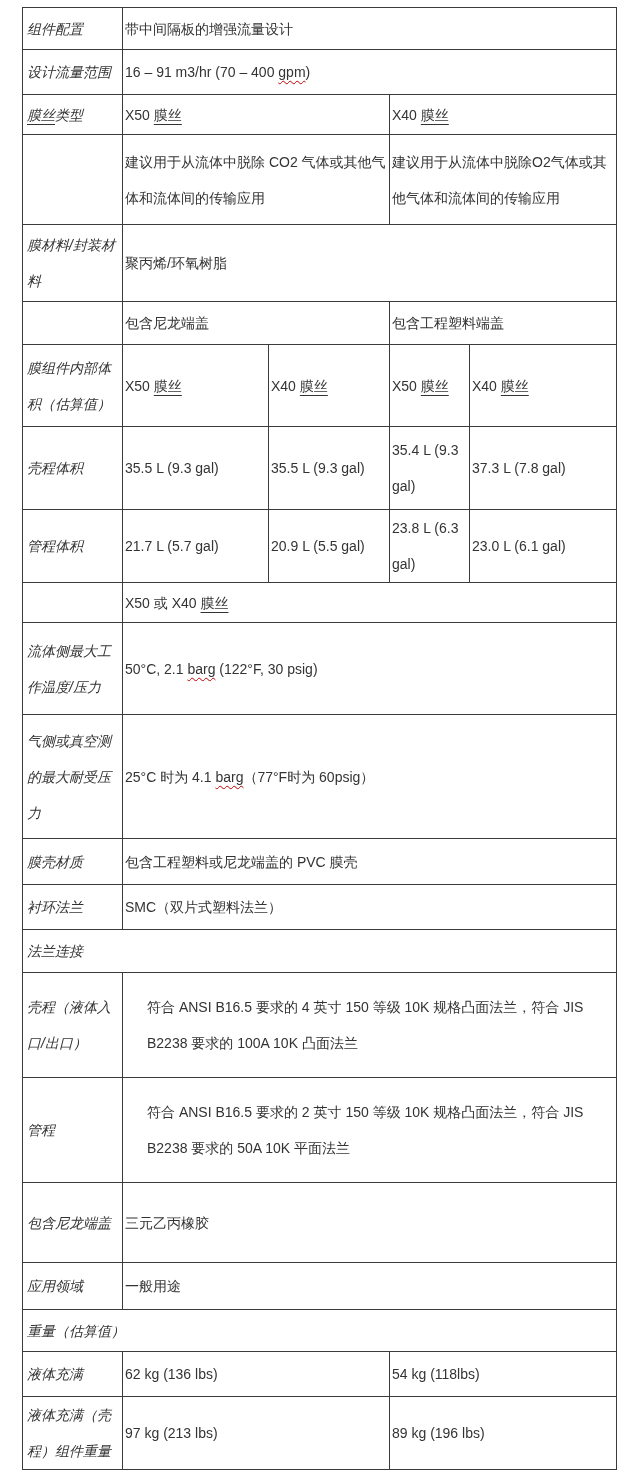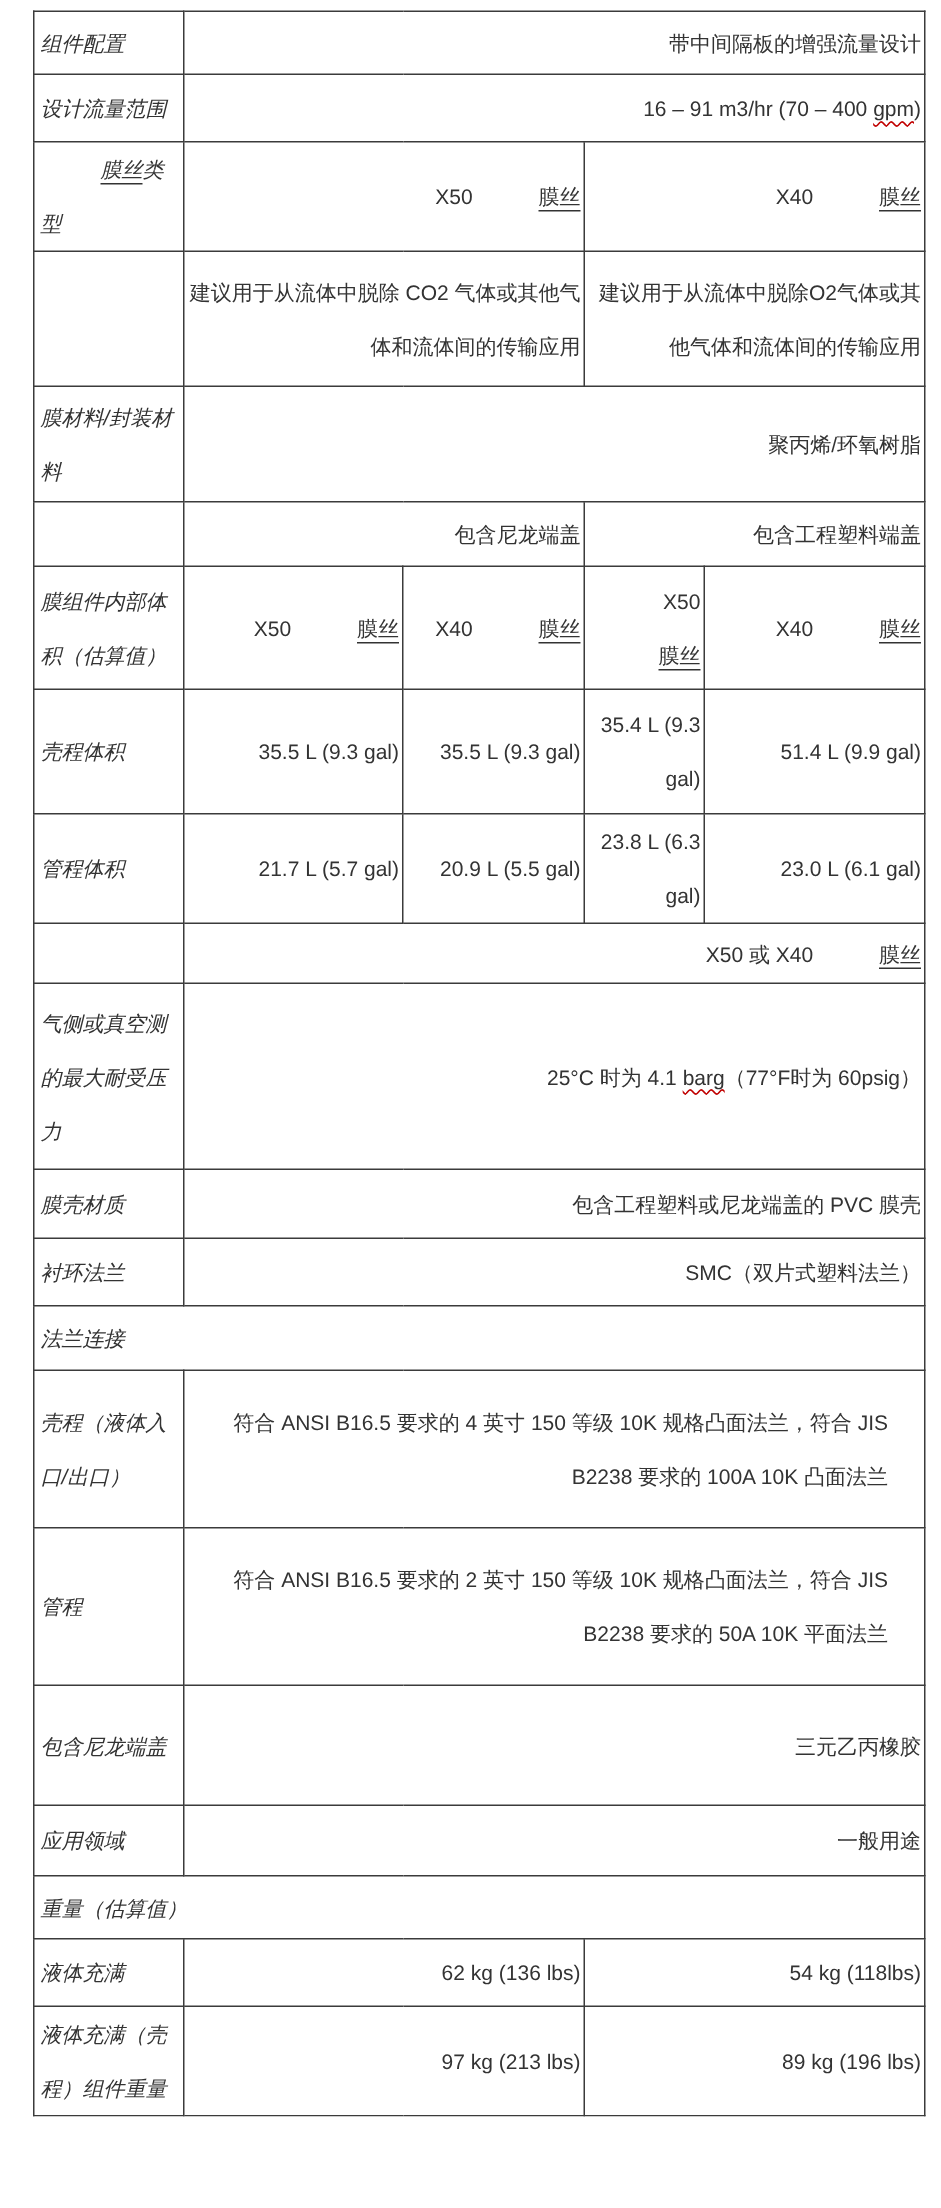--- a/index.html
+++ b/index.html
@@ -17,27 +17,26 @@
     margin:7px 0 0 22px;
     font-size:14px;
   }
   td{
     border:1.5px solid var(--border);
     vertical-align:middle;
     line-height:36px;
     overflow:hidden;
   }
   td.lbl{text-align:left;padding:0 4px;font-style:italic;}
-  td.ctr{text-align:right;padding:0 2px;}
+  td.ctr{text-align:left;padding:0 2px;}
   td.pad24{padding:16px 24px;}
   .u{
     text-decoration-line:underline;
     text-decoration-thickness:1px;
     text-underline-offset:4px;
-    margin-left:40px;
   }
   .sp{
     text-decoration-line:underline;
     text-decoration-style:wavy;
     text-decoration-color:var(--spell);
     text-decoration-thickness:1px;
     text-underline-offset:3px;
     margin-top:41px;
   }
 </style>
@@ -93,36 +92,40 @@
     <td class="ctr"><span>X40 </span><span class="u">膜丝</span></td>
     <td class="ctr"><span>X50 </span><span class="u">膜丝</span></td>
     <td class="ctr"><span>X40 </span><span class="u">膜丝</span></td>
   </tr>
 
   <tr style="height:83px">
     <td class="lbl">壳程体积</td>
     <td class="ctr">35.5 L (9.3 gal)</td>
     <td class="ctr">35.5 L (9.3 gal)</td>
     <td class="ctr">35.4 L (9.3 gal)</td>
-    <td class="ctr">51.4 L (9.9 gal)</td>
+    <td class="ctr">37.3 L (7.8 gal)</td>
   </tr>
 
   <tr style="height:68px">
     <td class="lbl">管程体积</td>
     <td class="ctr">21.7 L (5.7 gal)</td>
     <td class="ctr">20.9 L (5.5 gal)</td>
     <td class="ctr">23.8 L (6.3 gal)</td>
     <td class="ctr">23.0 L (6.1 gal)</td>
   </tr>
 
   <tr style="height:40px">
     <td class="lbl"></td>
     <td class="ctr" colspan="4"><span>X50 或 X40 </span><span class="u">膜丝</span></td>
   </tr>
 
+  <tr style="height:92px">
+    <td class="lbl">流体侧最大工作温度/压力</td>
+    <td class="ctr" colspan="4"><span>50°C, 2.1 </span><span class="sp">barg</span><span> (122°F, 30 psig)</span></td>
+  </tr>
 
   <tr style="height:124px">
     <td class="lbl">气侧或真空测的最大耐受压力</td>
     <td class="ctr" colspan="4"><span>25°C 时为 4.1 </span><span class="sp">barg</span><span>（77°F时为 60psig）</span></td>
   </tr>
 
   <tr style="height:46px">
     <td class="lbl">膜壳材质</td>
     <td class="ctr" colspan="4">包含工程塑料或尼龙端盖的 PVC 膜壳</td>
   </tr>

